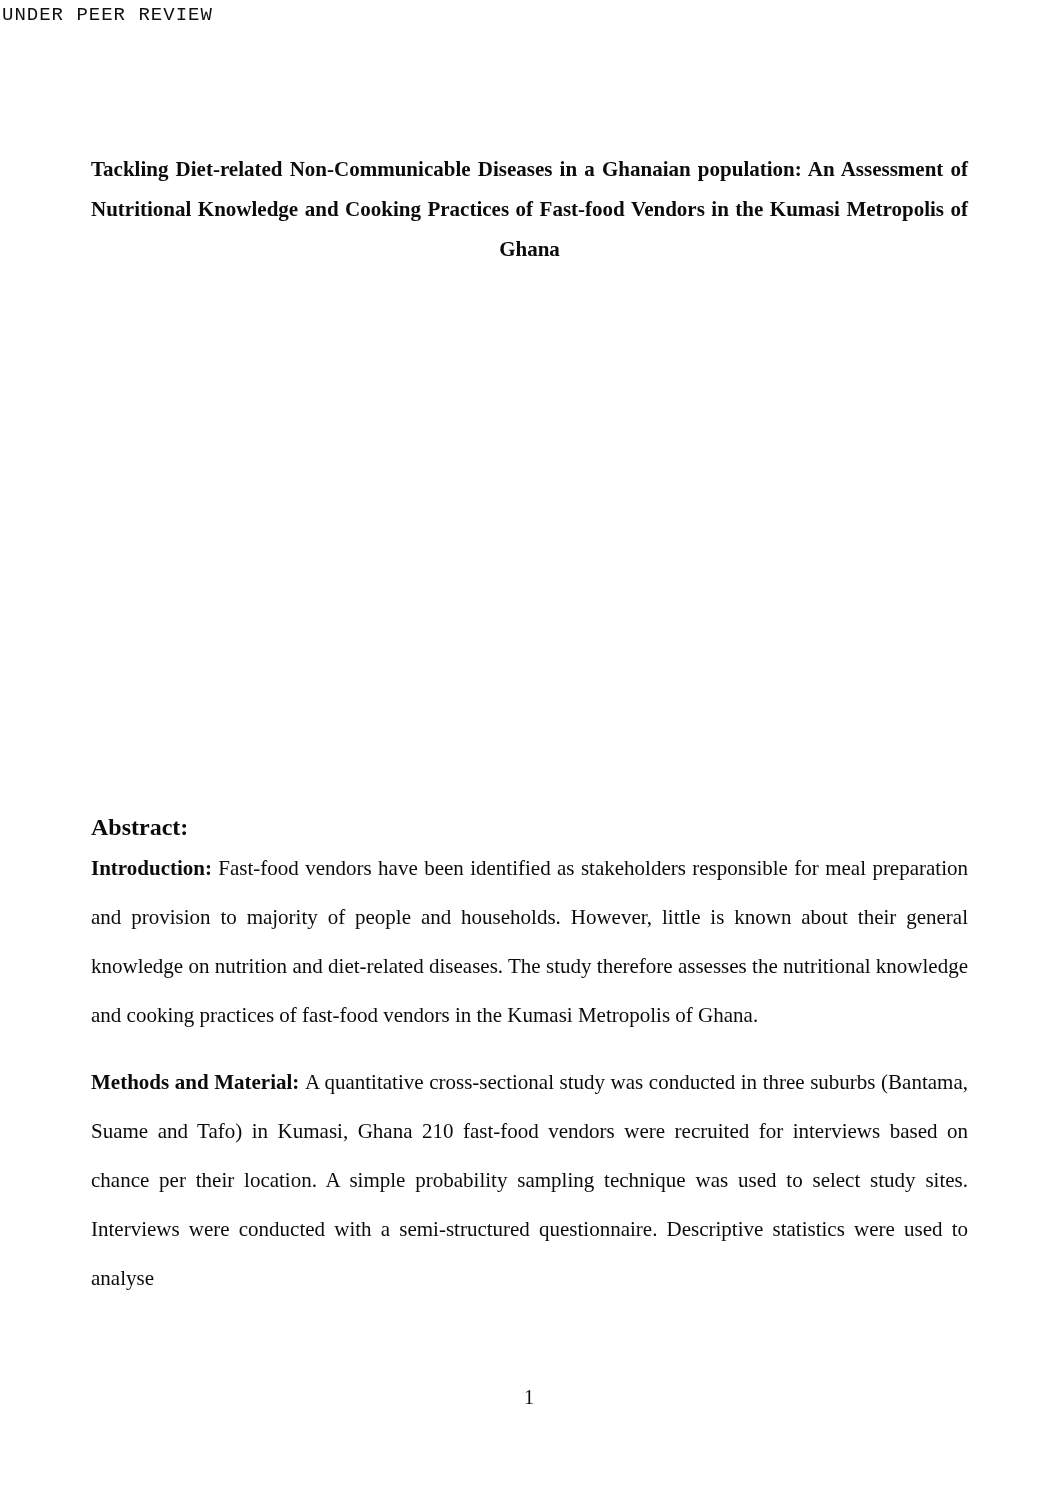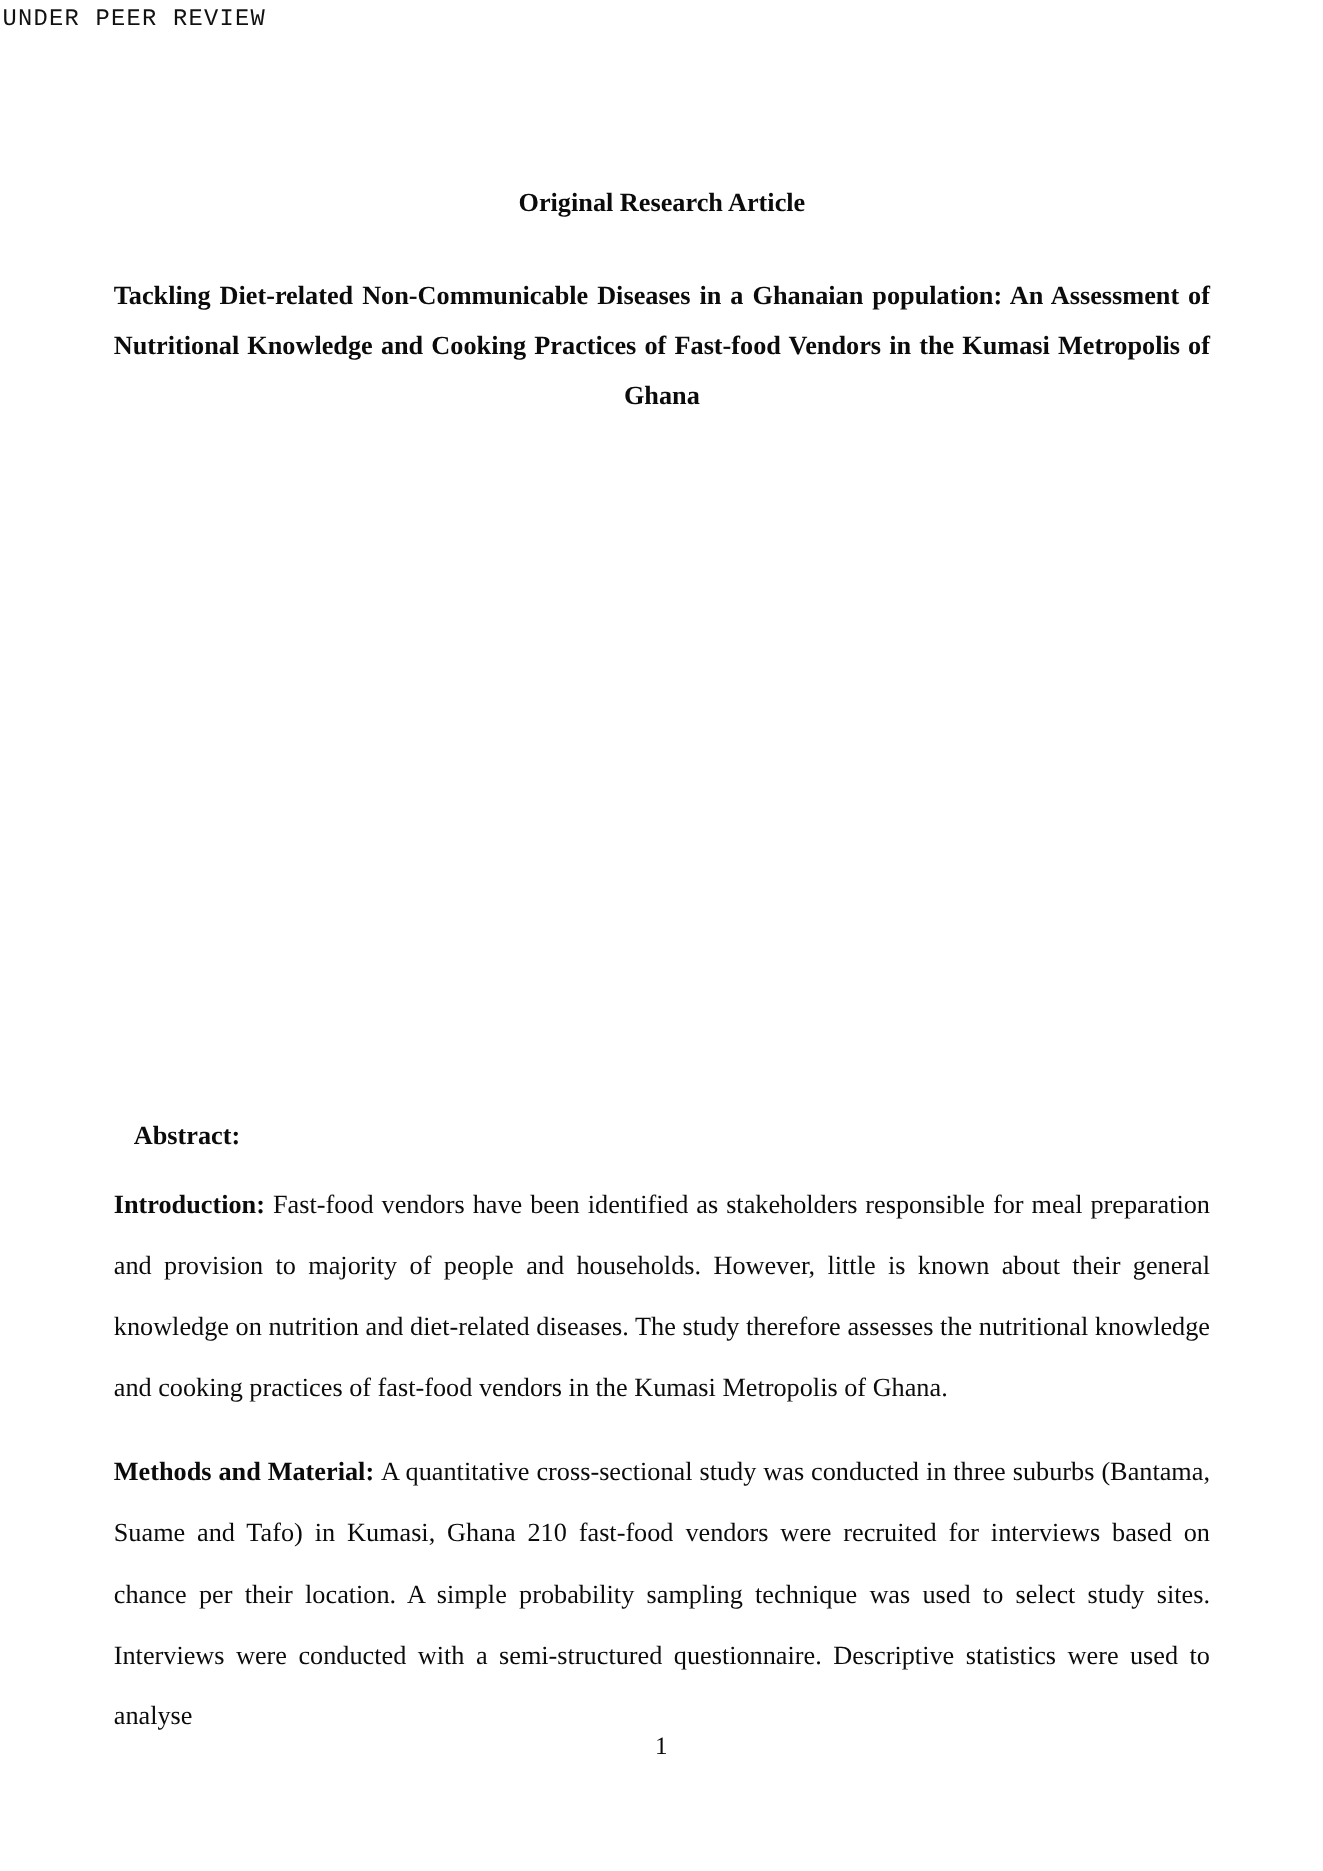--- a/index.html
+++ b/index.html
@@ -40,23 +40,23 @@
     line-height: 1.9;
     text-align: justify;
     text-align-last: center;
     margin: 0;
   }
   .spacer {
     height: 540px;
   }
   .abstract-heading {
     font-weight: bold;
-    font-size: 21px;
+    font-size: 24px;
     line-height: 1.45;
-    margin: 16px;
+    margin: 0;
   }
   .para {
     font-size: 21px;
     line-height: 2.33;
     text-align: justify;
     margin: 0 0 18px 0;
   }
   .para .lead {
     font-weight: bold;
     font-family: Liberation Serif, serif;
@@ -75,21 +75,20 @@
 </style>
 </head>
 <body>
 
 <div class="page">
 
   <div class="watermark">UNDER PEER REVIEW</div>
 
   <div class="content">
 
-    <p class="article-type">Original Research Article</p>
 
     <h1 class="title">Tackling Diet-related Non-Communicable Diseases in a Ghanaian population: An Assessment of Nutritional Knowledge and Cooking Practices of Fast-food Vendors in the Kumasi Metropolis of Ghana</h1>
 
     <div class="spacer"></div>
 
     <p class="abstract-heading">Abstract:</p>
 
     <p class="para"><span class="lead">Introduction: </span><span>Fast-food vendors have been identified as stakeholders responsible for meal preparation and provision to majority of people and households. However, little is known about their general knowledge on nutrition and diet-related diseases. The study therefore assesses the nutritional knowledge and cooking practices of fast-food vendors in the Kumasi Metropolis of Ghana.</span></p>
 
     <p class="para justify-last"><span class="lead">Methods and Material: </span><span>A quantitative cross-sectional study was conducted in three suburbs (Bantama, Suame and Tafo) in Kumasi, Ghana 210 fast-food vendors were recruited for interviews based on chance per their location. A simple probability sampling technique was used to select study sites. Interviews were conducted with a semi-structured questionnaire. Descriptive statistics were used to analyse</span></p>

